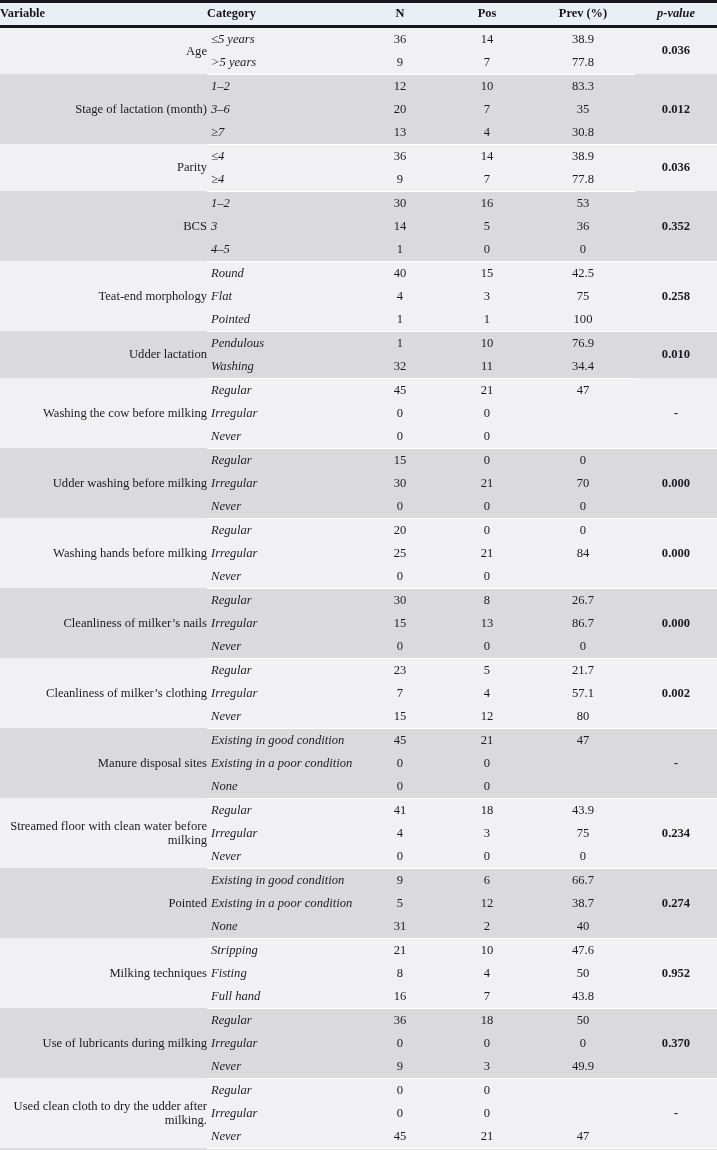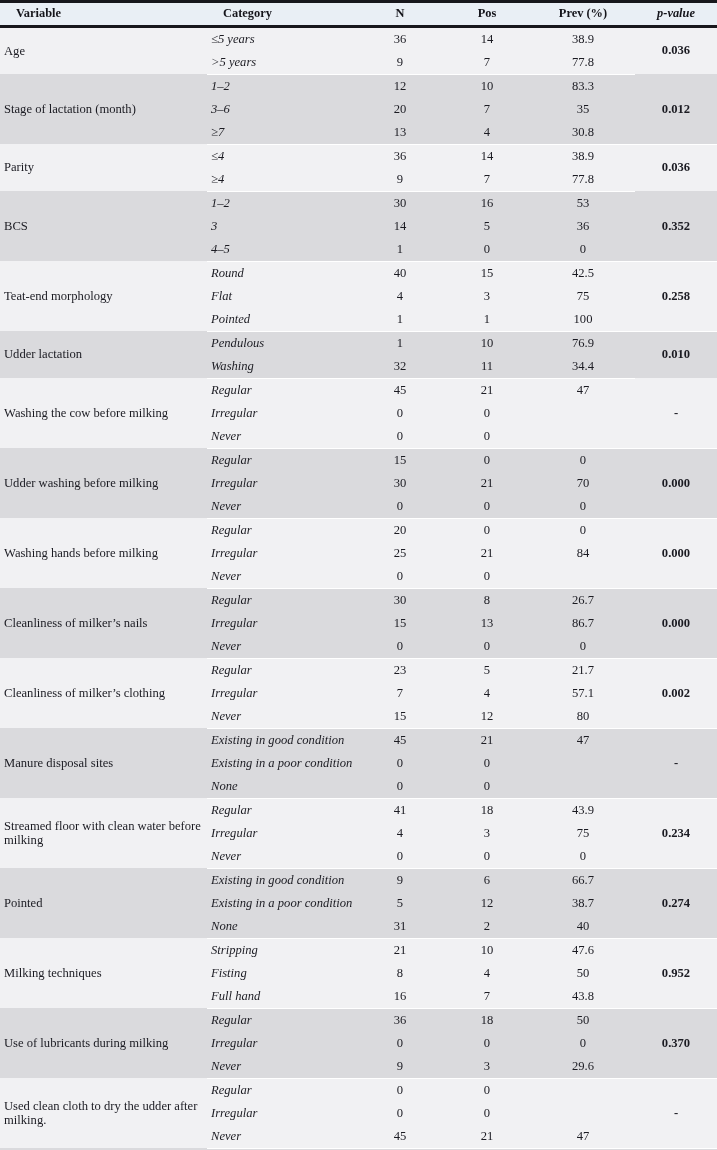--- a/index.html
+++ b/index.html
@@ -41,38 +41,38 @@
     padding: 4px 0 4px 0;
     border-top: 3px solid #17171c;
     border-bottom: 3px solid #17171c;
     text-align: center;
     line-height: 1.1;
     color: #15151b;
   }
   thead th.th-variable,
   thead th.th-category {
     text-align: left;
-    padding-left: 16px;
+    padding-left: 0;
   }
   thead th.th-p { font-style: italic; }
 
   tbody tr td {
     padding: 0;
     height: 23px;
     line-height: 23px;
     font-size: 12.6px;
     vertical-align: middle;
     color: #1b1b22;
   }
   tbody tr.band-light td { background: #f1f1f3; }
   tbody tr.band-dark  td { background: #dadadd; }
 
   td.cell-variable {
     padding-left: 4px;
-    text-align: left;
+    text-align: right;
     line-height: 1.15;
   }
   td.cell-category {
     padding-left: 4px;
     text-align: left;
     font-style: italic;
   }
   td.cell-num { text-align: center; }
   td.cell-p   { text-align: center; font-weight: bold; }
 
@@ -456,21 +456,21 @@
           <td class="cell-category">Irregular</td>
           <td class="cell-num">0</td>
           <td class="cell-num">0</td>
           <td class="cell-num">0</td>
           <td class="cell-p" rowspan="1">0.370</td>
         </tr>
         <tr class="band-dark group-end-dark">
           <td class="cell-category">Never</td>
           <td class="cell-num">9</td>
           <td class="cell-num">3</td>
-          <td class="cell-num">29.6</td>
+          <td class="cell-num">49.9</td>
           <td class="cell-p"></td>
         </tr>
         <tr class="band-light">
           <td class="cell-variable" rowspan="3">
             <span class="var-text">Used clean cloth to dry the udder after milking.</span>
           </td>
           <td class="cell-category">Regular</td>
           <td class="cell-num">0</td>
           <td class="cell-num">0</td>
           <td class="cell-num"></td>

